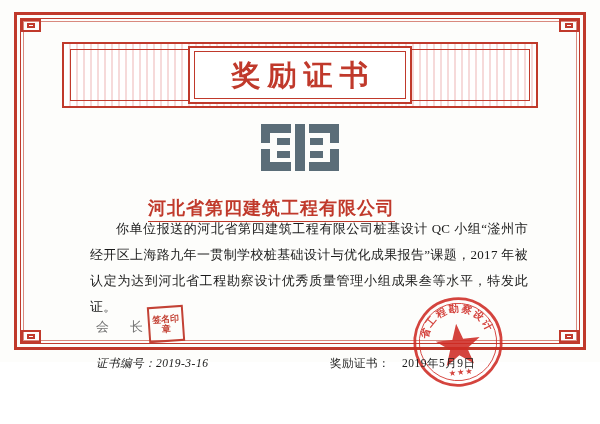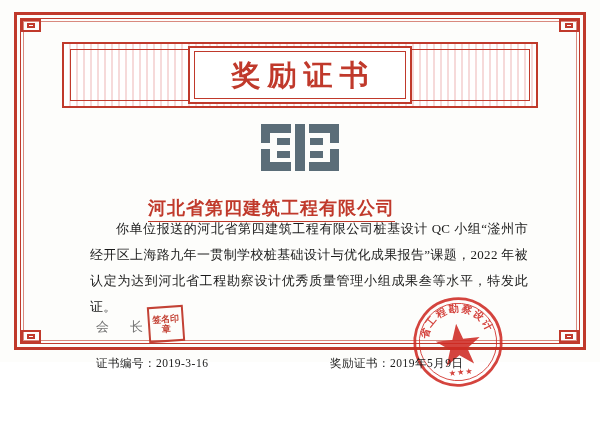--- a/index.html
+++ b/index.html
@@ -203,30 +203,31 @@
     opacity: .88;
   }
 
   .cert-no {
     position: absolute;
     left: 96px;
     top: 356px;
     font-size: 11.5px;
     color: #1a1a1a;
     letter-spacing: 0.5px;
+    font-style: italic;
   }
   .issue-date {
     position: absolute;
     left: 330px;
     top: 356px;
     font-size: 11.5px;
     color: #1a1a1a;
     letter-spacing: 0.5px;
   }
-  .issue-date .val { margin-left: 0; }
+  .issue-date .val { margin-left: 12px; }
 </style>
 </head>
 <body>
 
 <div class="certificate">
 
   <div class="frame-outer"></div>
   <div class="frame-inner"></div>
   <div class="frame-hairline"></div>
 
@@ -253,21 +254,21 @@
       <rect x="38" y="6" width="10" height="47"></rect>
       <rect x="20" y="20" width="13" height="7"></rect>
       <rect x="53" y="20" width="13" height="7"></rect>
       <rect x="20" y="33" width="13" height="7"></rect>
       <rect x="53" y="33" width="13" height="7"></rect>
     </g>
   </svg>
 
   <div class="recipient">河北省第四建筑工程有限公司</div>
 
-  <div class="body-text">你单位报送的河北省第四建筑工程有限公司桩基设计 QC 小组“滏州市经开区上海路九年一贯制学校桩基础设计与优化成果报告”课题，2022 年被认定为达到河北省工程勘察设计优秀质量管理小组成果叁等水平，特发此证。</div>
+  <div class="body-text">你单位报送的河北省第四建筑工程有限公司桩基设计 QC 小组“滏州市经开区上海路九年一贯制学校桩基础设计与优化成果报告”课题，2017 年被认定为达到河北省工程勘察设计优秀质量管理小组成果叁等水平，特发此证。</div>
 
   <div class="sign-row">会　长</div>
   <div class="sign-seal">签名印章</div>
 
   <svg class="round-seal" viewBox="0 0 100 100">
     <circle cx="50" cy="50" r="47" fill="none" stroke="#cf2b24" stroke-width="3"></circle>
     <circle cx="50" cy="50" r="42" fill="none" stroke="#cf2b24" stroke-width="1"></circle>
     <path id="sealArc" d="M 50,50 m -33,0 a 33,33 0 1,1 66,0" fill="none" stroke="none"></path>
     <text font-family="'Liberation Serif', serif" font-size="11" fill="#cf2b24" font-weight="bold" letter-spacing="2">
       <textPath href="#sealArc" startOffset="50%" text-anchor="middle">河北省工程勘察设计协会</textPath>

